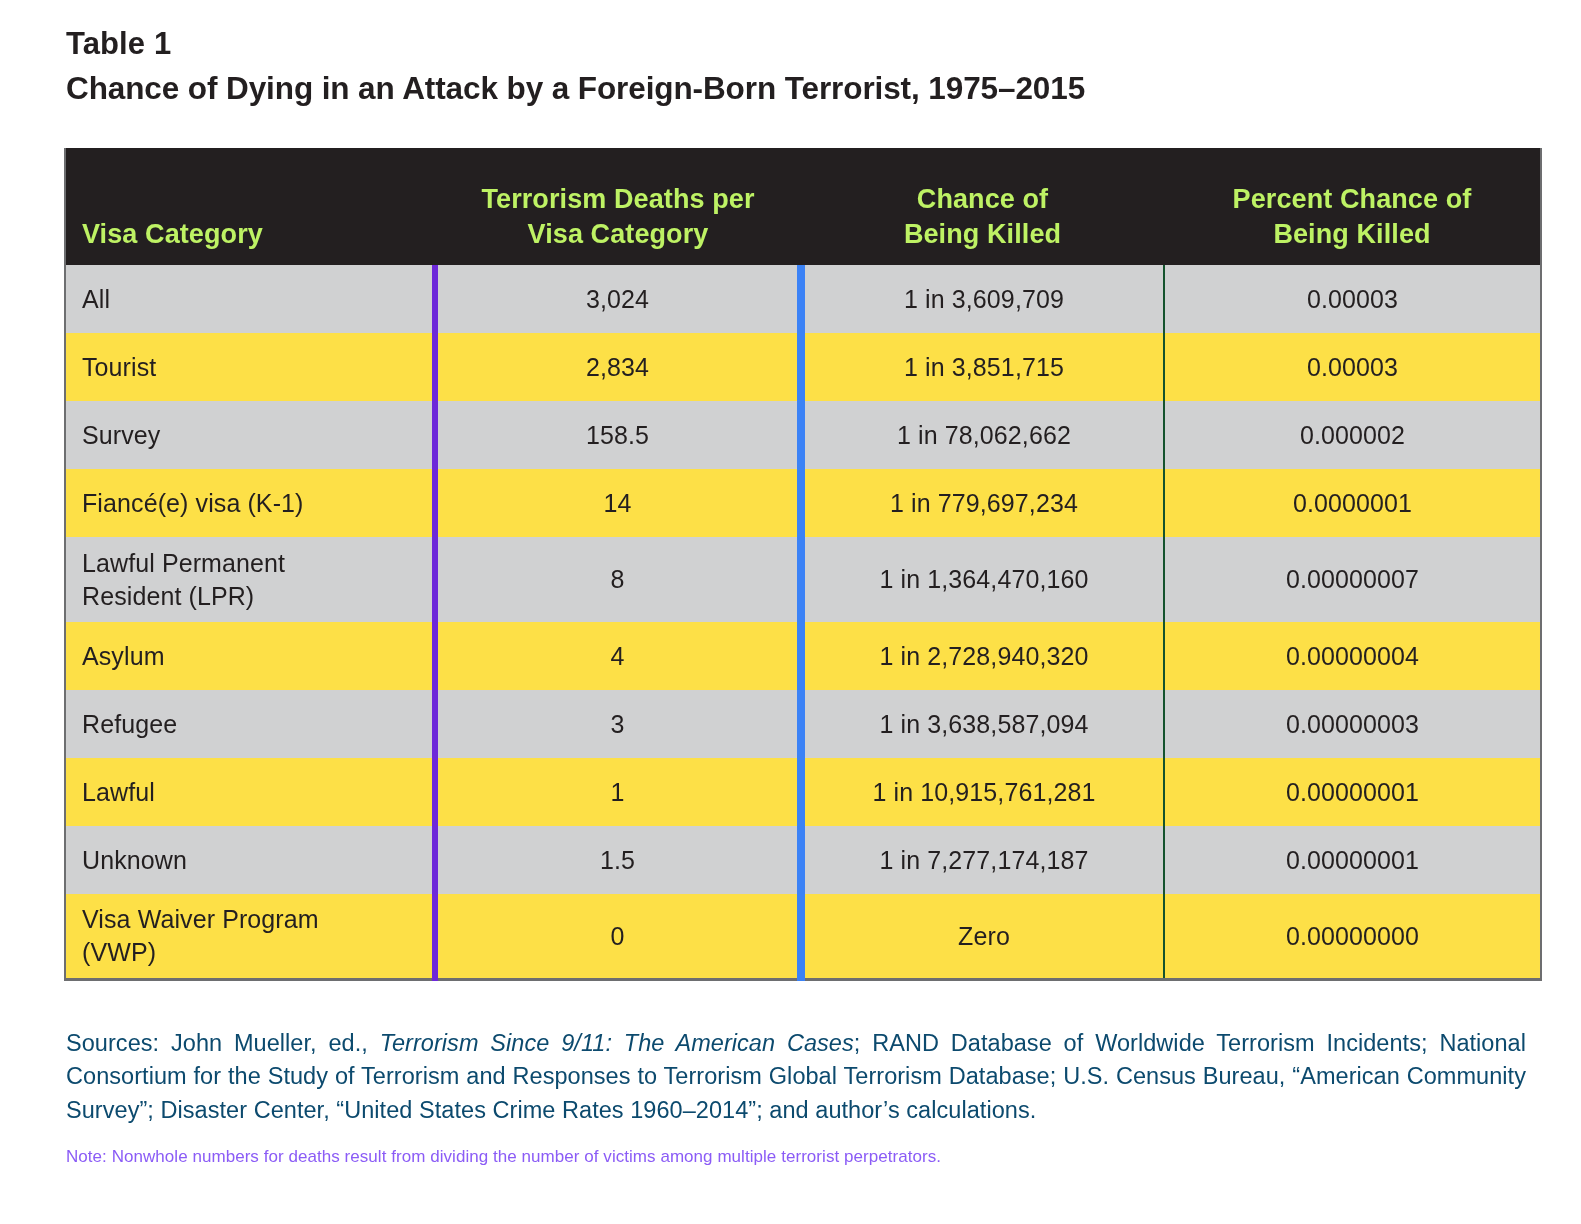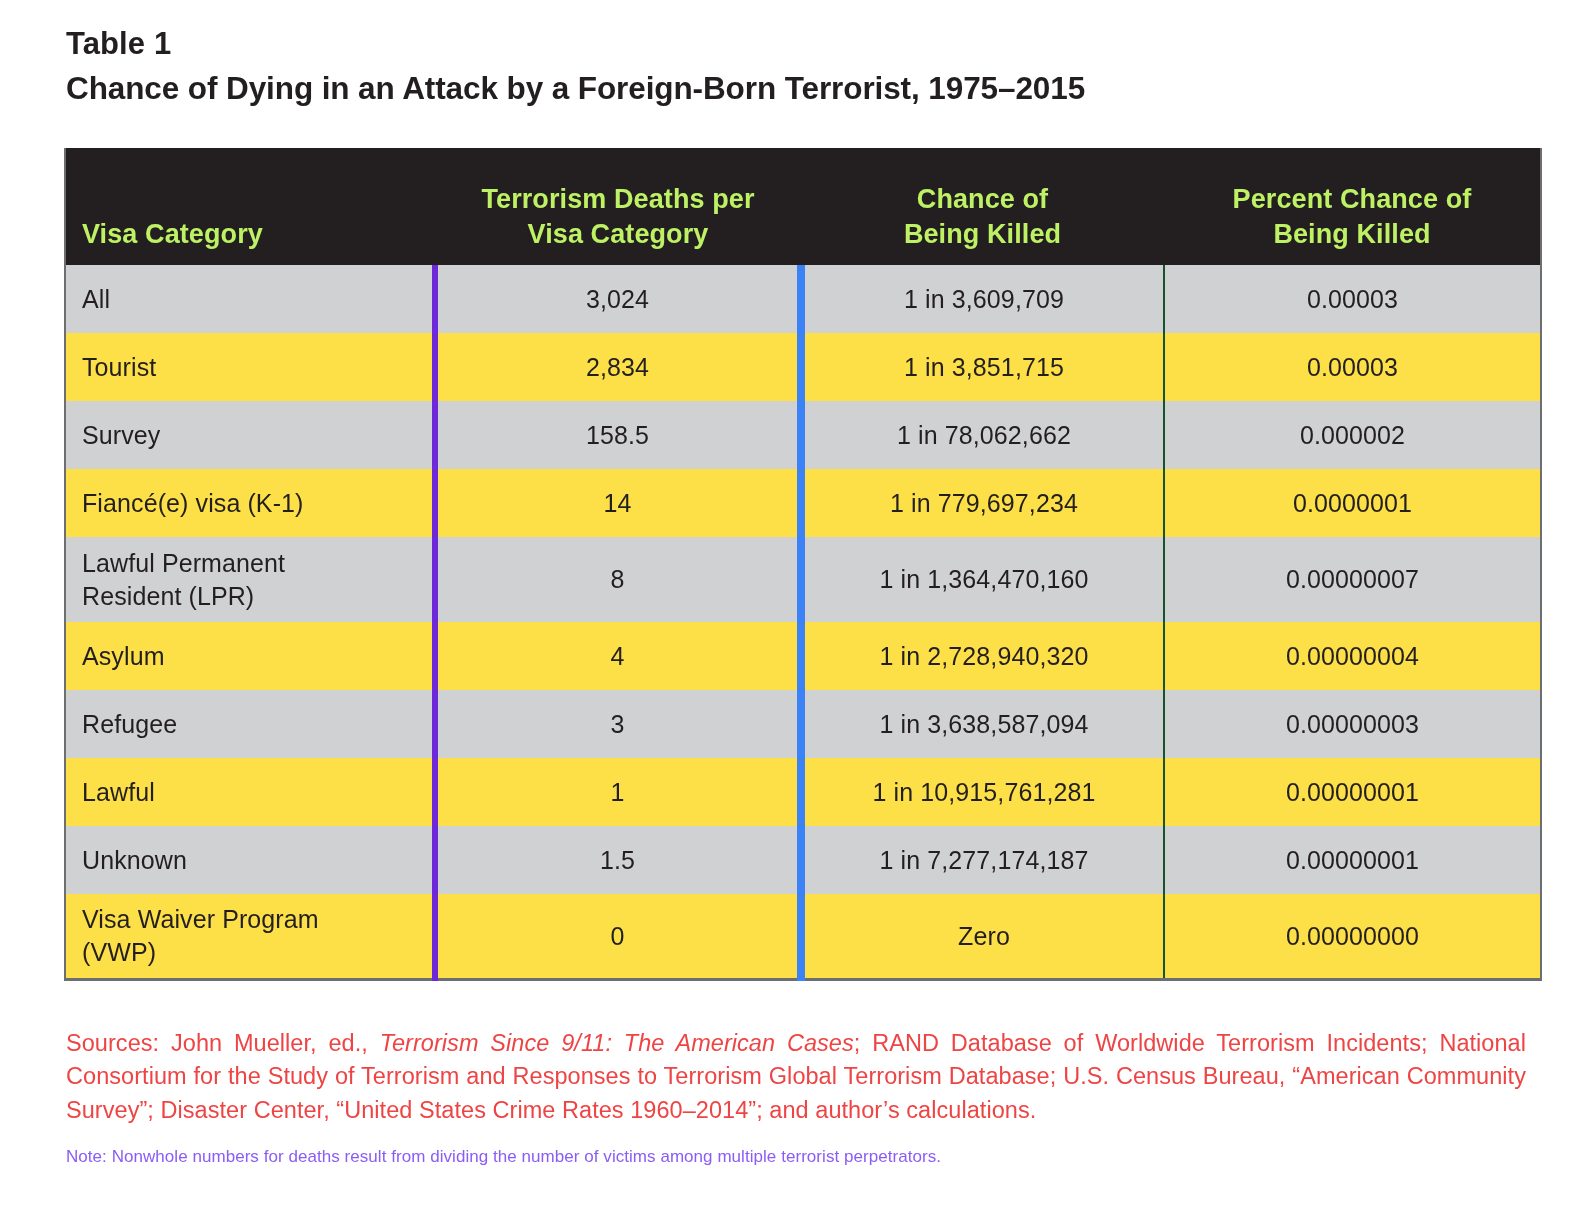--- a/index.html
+++ b/index.html
@@ -129,21 +129,21 @@
   
   .notes {
     position: absolute;
     left: 66px;
     top: 1027px;
     width: 1476px;
   }
   .sources {
     font-size: 23.5px;
     line-height: 1.42;
-    color: #ef4444;
+    color: #0c4a6e;
     text-align: justify;
     margin: 0 16px 18px 0;
     letter-spacing: 0.05px;
   }
   .sources em { font-style: italic; }
   .note {
     font-size: 17px;
     line-height: 1.42;
     color: #8b5cf6;
     margin: 0;

